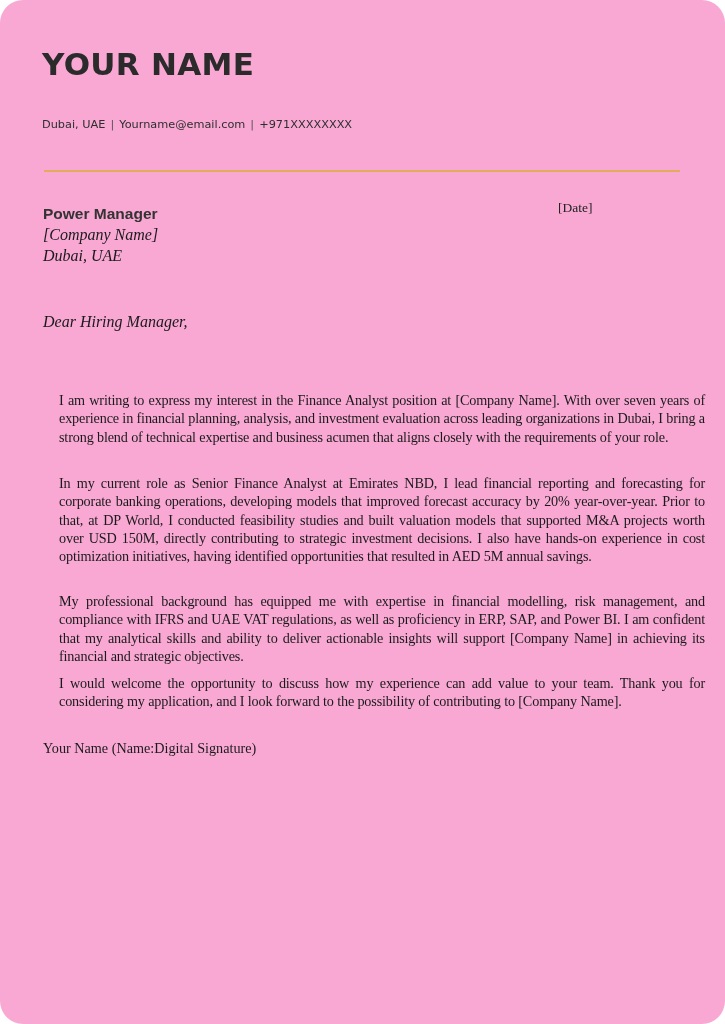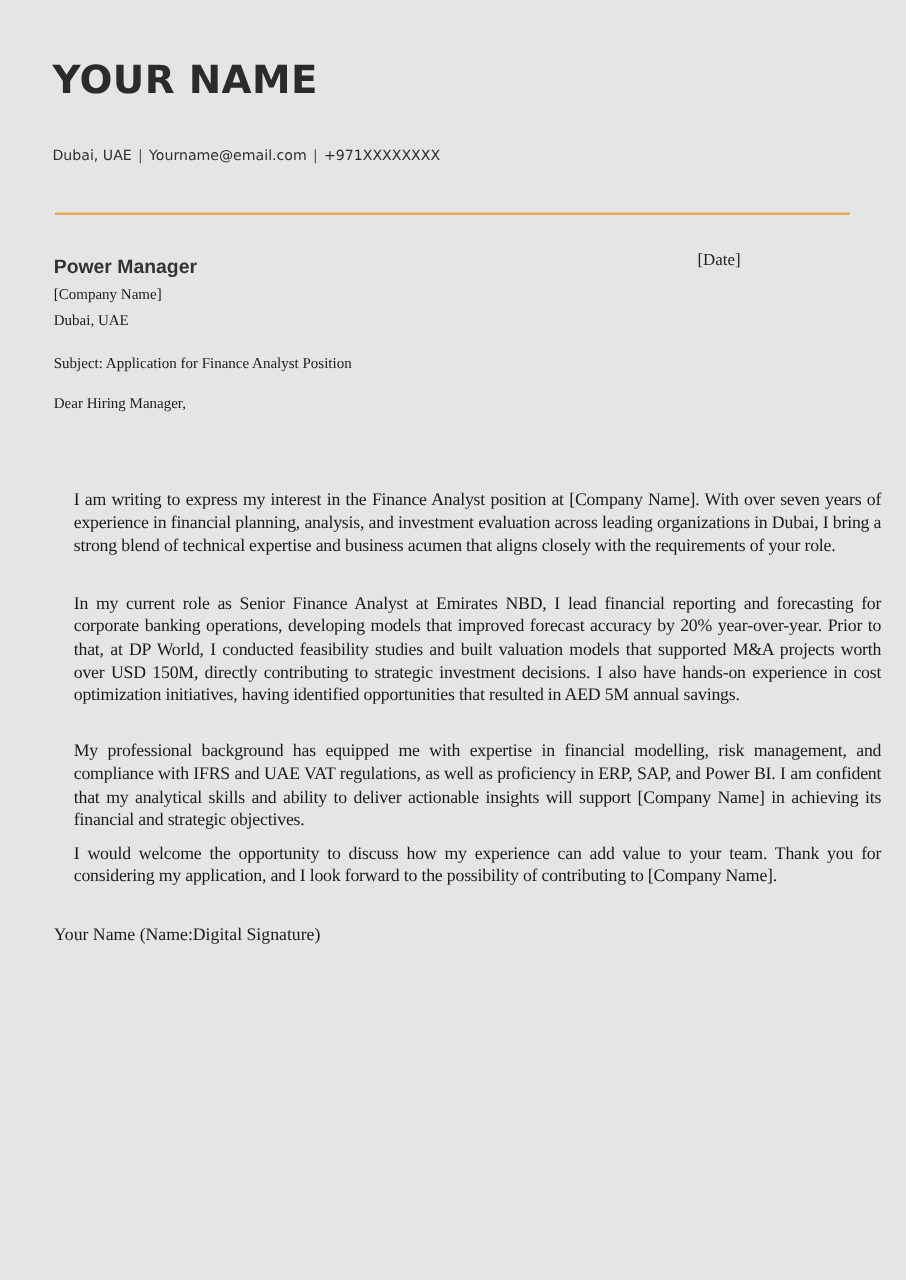--- a/index.html
+++ b/index.html
@@ -11,21 +11,22 @@
       width: 725px;
       height: 1024px;
       position: relative;
       overflow: hidden;
       color: #1a1a1a;
     }
     .page {
       position: absolute;
       left: 0; top: 0;
       width: 725px; height: 1024px;
-      background: #e5e5e5;
+      background: #f9a8d4;
+      border-radius: 23px;
     }
     .name {
       position: absolute;
       left: 42px; top: 44px;
       font-family: "DejaVu Sans", sans-serif;
       font-weight: bold;
       font-size: 31px;
       letter-spacing: 0.3px;
       color: #2b2b2b;
       line-height: 40px;
@@ -76,24 +77,25 @@
       left: 522px; top: 200px;
       font-family: "Liberation Serif", serif;
       font-size: 13.5px;
       color: #222;
       line-height: 16px;
       white-space: nowrap;
       margin-left: 36px;
     }
     .serif {
       font-family: "Liberation Serif", serif;
-      font-size: 12px;
+      font-size: 16px;
       color: #1a1a1a;
       line-height: 18px;
       white-space: nowrap;
+      font-style: italic;
     }
     .company { position: absolute; left: 43px; top: 226px; }
     .location { position: absolute; left: 43px; top: 247px; }
     .subject { position: absolute; left: 43px; top: 281px; }
     .salutation { position: absolute; left: 43px; top: 313px; }
 
     .body-text {
       position: absolute;
       left: 43px;
       width: 646px;
@@ -132,21 +134,20 @@
   </div>
 
   <div class="rule"></div>
 
   <div class="recipient-name">Power Manager</div>
   <div class="date">[Date]</div>
 
   <div class="serif company">[Company Name]</div>
   <div class="serif location">Dubai, UAE</div>
 
-  <div class="serif subject">Subject: Application for Finance Analyst Position</div>
   <div class="serif salutation">Dear Hiring Manager,</div>
 
   <p class="body-text p1">I am writing to express my interest in the Finance Analyst position at [Company Name]. With over seven years of experience in financial planning, analysis, and investment evaluation across leading organizations in Dubai, I bring a strong blend of technical expertise and business acumen that aligns closely with the requirements of your role.</p>
   <p class="body-text p2">In my current role as Senior Finance Analyst at Emirates NBD, I lead financial reporting and forecasting for corporate banking operations, developing models that improved forecast accuracy by 20% year-over-year. Prior to that, at DP World, I conducted feasibility studies and built valuation models that supported M&amp;A projects worth over USD 150M, directly contributing to strategic investment decisions. I also have hands-on experience in cost optimization initiatives, having identified opportunities that resulted in AED 5M annual savings.</p>
   <p class="body-text p3">My professional background has equipped me with expertise in financial modelling, risk management, and compliance with IFRS and UAE VAT regulations, as well as proficiency in ERP, SAP, and Power BI. I am confident that my analytical skills and ability to deliver actionable insights will support [Company Name] in achieving its financial and strategic objectives.</p>
   <p class="body-text p4">I would welcome the opportunity to discuss how my experience can add value to your team. Thank you for considering my application, and I look forward to the possibility of contributing to [Company Name].</p>
 
   <div class="signature">Your Name (Name:Digital Signature)</div>
 </div>
 

